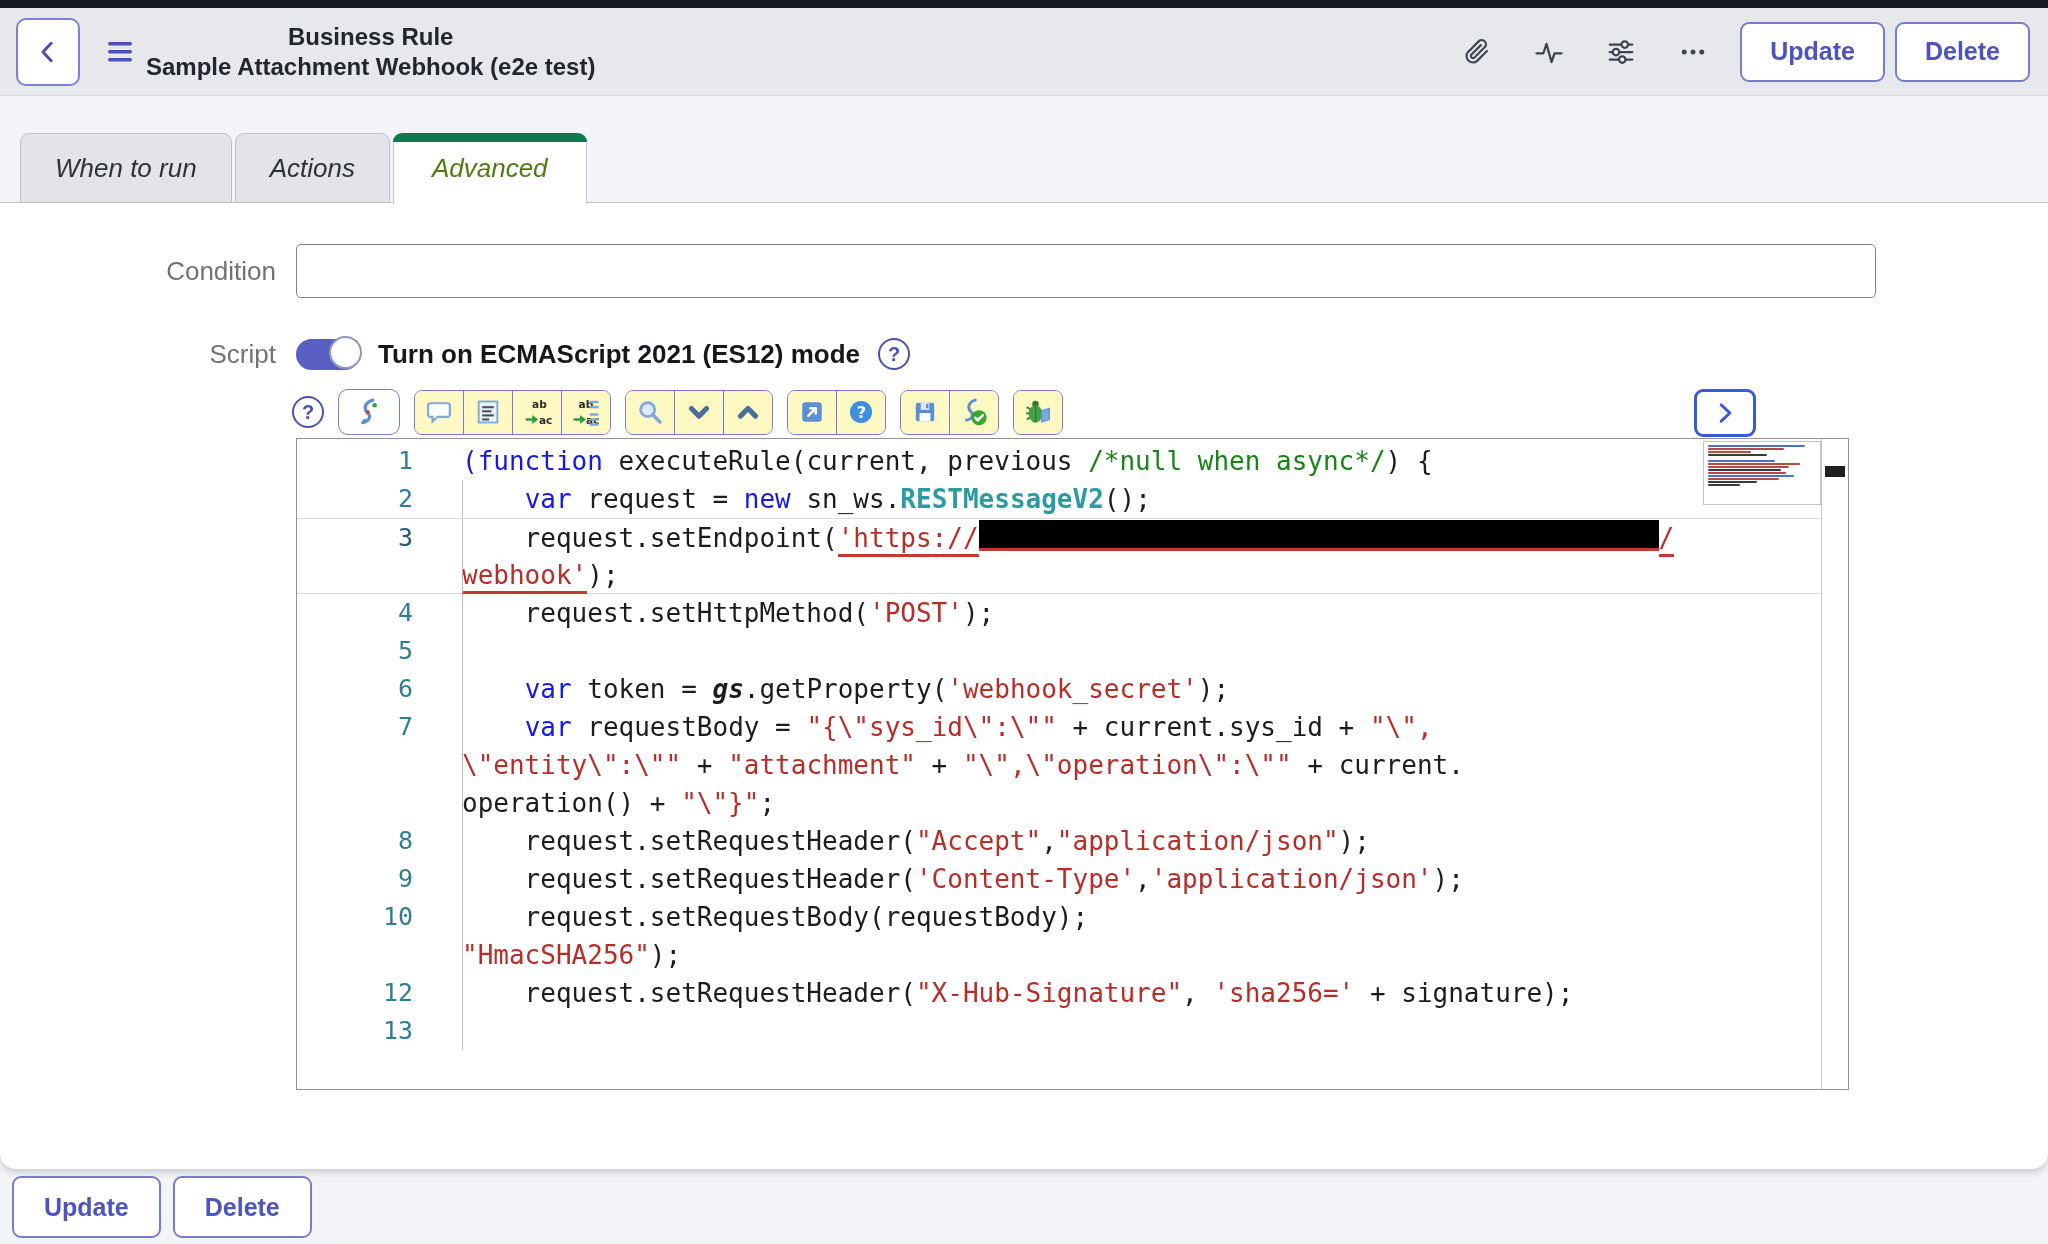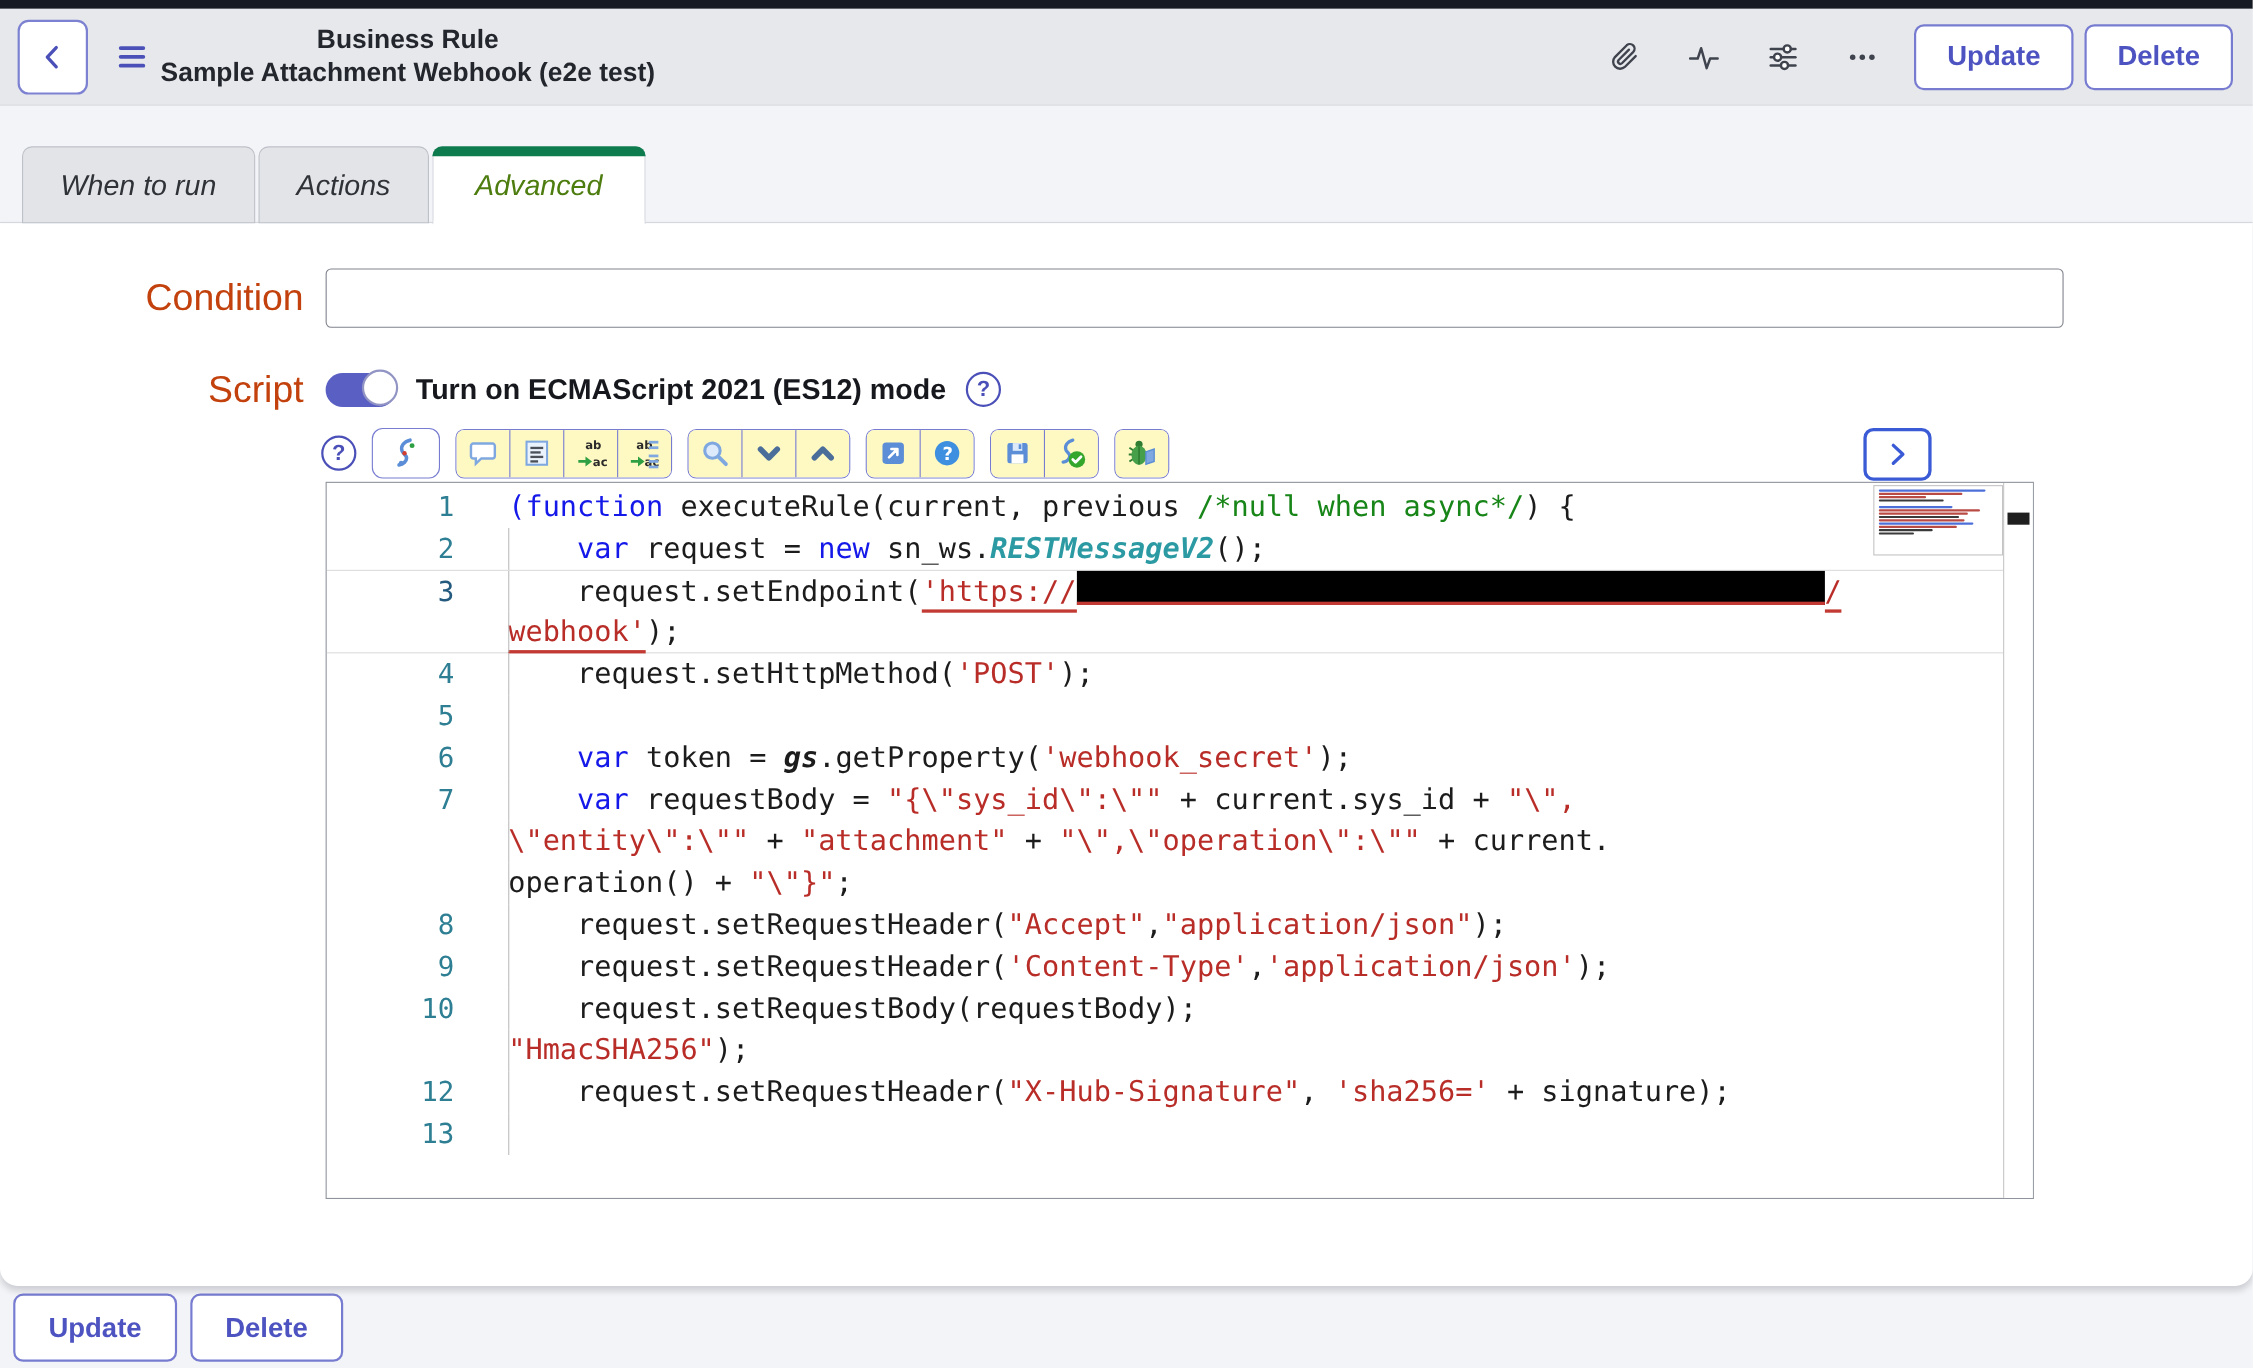--- a/index.html
+++ b/index.html
@@ -46,21 +46,21 @@
   .tab.active::before{
     content:"";position:absolute;top:0;left:-1px;right:-1px;height:9px;
     background:#0e7b4f;border-radius:9px 9px 0 0;
   }
   
   .panel{
     position:absolute;top:202px;left:0;width:2048px;height:966px;background:#fff;
     border-top:1px solid #c2c6cf;border-radius:0 0 16px 16px;
     box-shadow:0 4px 6px rgba(40,44,60,.18);z-index:1;
   }
-  .fldlabel{position:absolute;left:0;width:276px;text-align:right;font-size:34px;color:#c2410c;}
+  .fldlabel{position:absolute;left:0;width:276px;text-align:right;font-size:26px;color:#737373;}
   .cond-label{top:41px;height:54px;line-height:54px;}
   .cond-input{
     position:absolute;left:296px;top:41px;width:1580px;height:54px;box-sizing:border-box;
     border:1px solid #80838d;border-radius:5px;background:#fff;font-size:25px;padding:0 14px;
     font-family:"Liberation Sans",sans-serif;
   }
   .script-label{top:124px;height:54px;line-height:54px;}
   .script-row{position:absolute;left:296px;top:124px;height:54px;display:flex;align-items:center;gap:18px;}
   .toggle{
     width:64px;height:31px;border-radius:16px;background:#5a5fc4;position:relative;cursor:pointer;flex:0 0 auto;
@@ -112,21 +112,21 @@
   }
   .code-row.guide .code-line::before{
     content:"";position:absolute;left:15px;top:0;bottom:0;width:1px;background:#bcbcbc;
   }
   .tok-pl{color:#1c1c1c;}
   .tok-kw{color:#1418e8;}
   .tok-cm{color:#178517;}
   .tok-str{color:#b92d28;}
   .tok-stru{color:#b92d28;border-bottom:3px solid #c23a33;padding-bottom:1px;}
   .tok-redact{display:inline-block;width:680px;height:28px;background:#000;vertical-align:-4px;border-bottom:3px solid #c23a33;}
-  .tok-type{color:#2b9aa3;font-weight:bold;font-style:italic;}
+  .tok-type{color:#2b9aa3;font-weight:bold;}
   .tok-teal{color:#2b9aa3;}
   .tok-bi{color:#1c1c1c;font-weight:bold;font-style:italic;}
   
   .minimap{
     position:absolute;top:2px;right:27px;width:118px;height:64px;background:#fff;
     border:1px solid #c4c4c4;box-sizing:border-box;padding:3px 4px;overflow:hidden;
   }
   .minimap i{display:block;height:2px;margin-bottom:1px;border-radius:1px;}
   .ed-scrollbar{
     position:absolute;top:0;right:0;bottom:0;width:26px;background:#fff;border-left:1px solid #c6c6c6;

